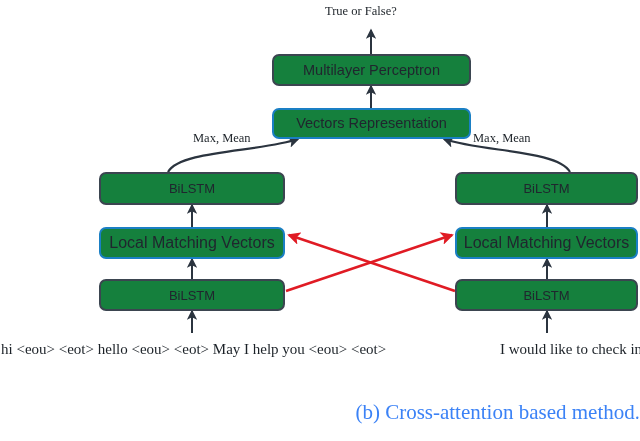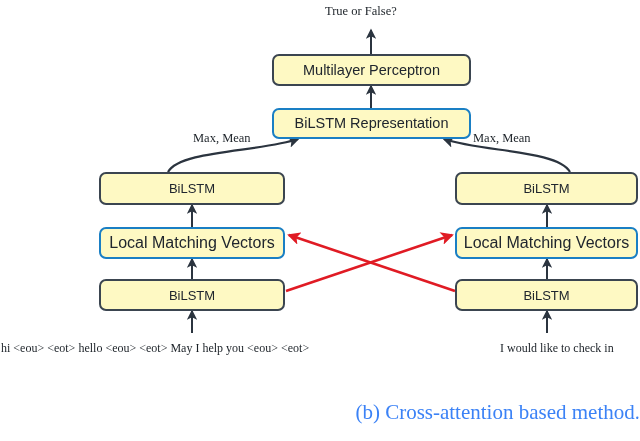--- a/index.html
+++ b/index.html
@@ -20,21 +20,21 @@
     position: absolute;
     left: 0;
     top: 0;
     width: 640px;
     height: 441px;
     pointer-events: none;
   }
   .node-box {
     position: absolute;
     box-sizing: border-box;
-    background: #fef9c3;
+    background: #15803d;
     border: 2px solid #3b4550;
     border-radius: 7px;
     display: flex;
     align-items: center;
     justify-content: center;
     font-family: "Liberation Sans", sans-serif;
     color: #20262e;
     white-space: nowrap;
   }
   .node-box.accent {
@@ -49,21 +49,21 @@
     color: #20262e;
   }
   .label-maxmean {
     font-family: "Liberation Serif", serif;
     font-size: 12.5px;
     color: #1b2127;
     text-align: right;
   }
   .input-text {
     font-family: "Liberation Serif", serif;
-    font-size: 12px;
+    font-size: 15px;
     color: #1b2127;
   }
   .top-question {
     font-family: "Liberation Serif", serif;
     font-size: 12.5px;
     color: #1b2127;
   }
   .caption {
     position: absolute;
     width: 640px;
@@ -113,21 +113,21 @@
     <line x1="455" y1="291" x2="289" y2="235" stroke="#e01b24" stroke-width="2.6" marker-end="url(#arr-red)"></line>
   </svg>
 
   <div class="plain-text top-question" style="left:325px; top:4px;">True or False?</div>
 
   <div class="node-box" style="left:272px; top:54px; width:199px; height:32px;">
     <span class="node-label t-mlp">Multilayer Perceptron</span>
   </div>
 
   <div class="node-box accent" style="left:272px; top:108px; width:199px; height:31px;">
-    <span class="node-label t-vr">BiLSTM Representation</span>
+    <span class="node-label t-vr">Vectors Representation</span>
   </div>
 
   <div class="node-box" style="left:99px; top:172px; width:186px; height:33px;">
     <span class="node-label t-bilstm">BiLSTM</span>
   </div>
 
   <div class="node-box accent" style="left:99px; top:227px; width:186px; height:32px;">
     <span class="node-label t-lmv">Local Matching Vectors</span>
   </div>
 

